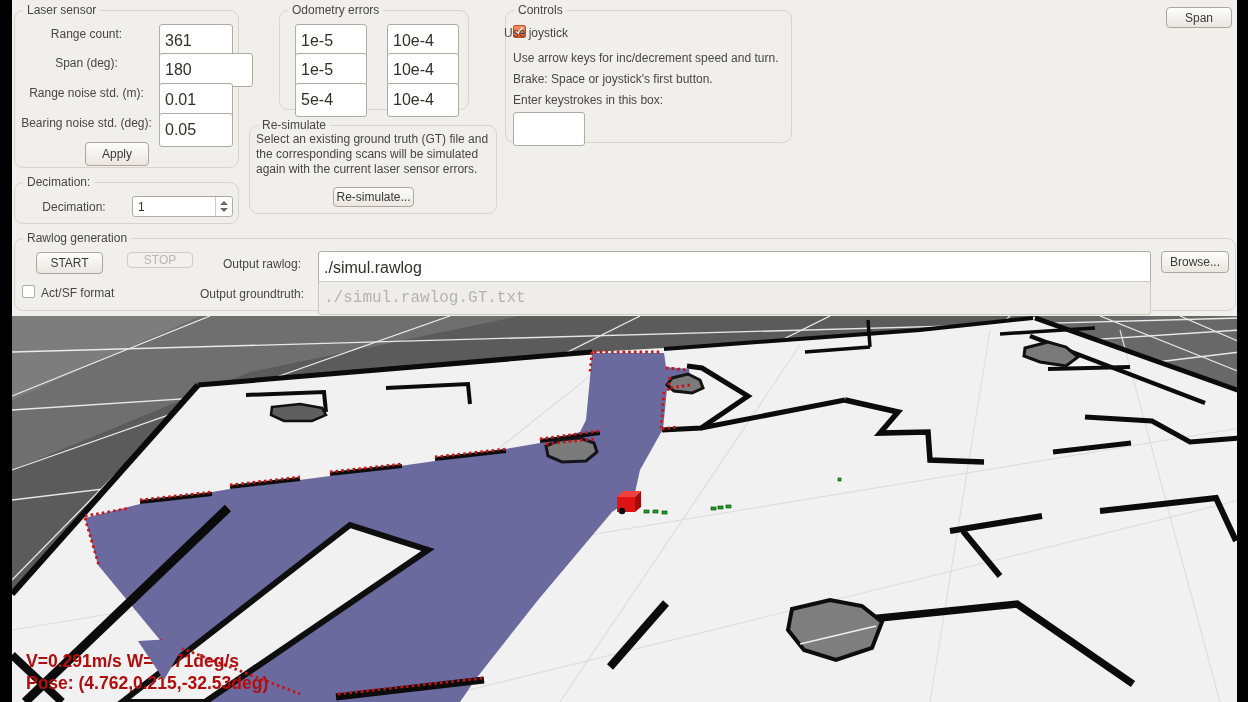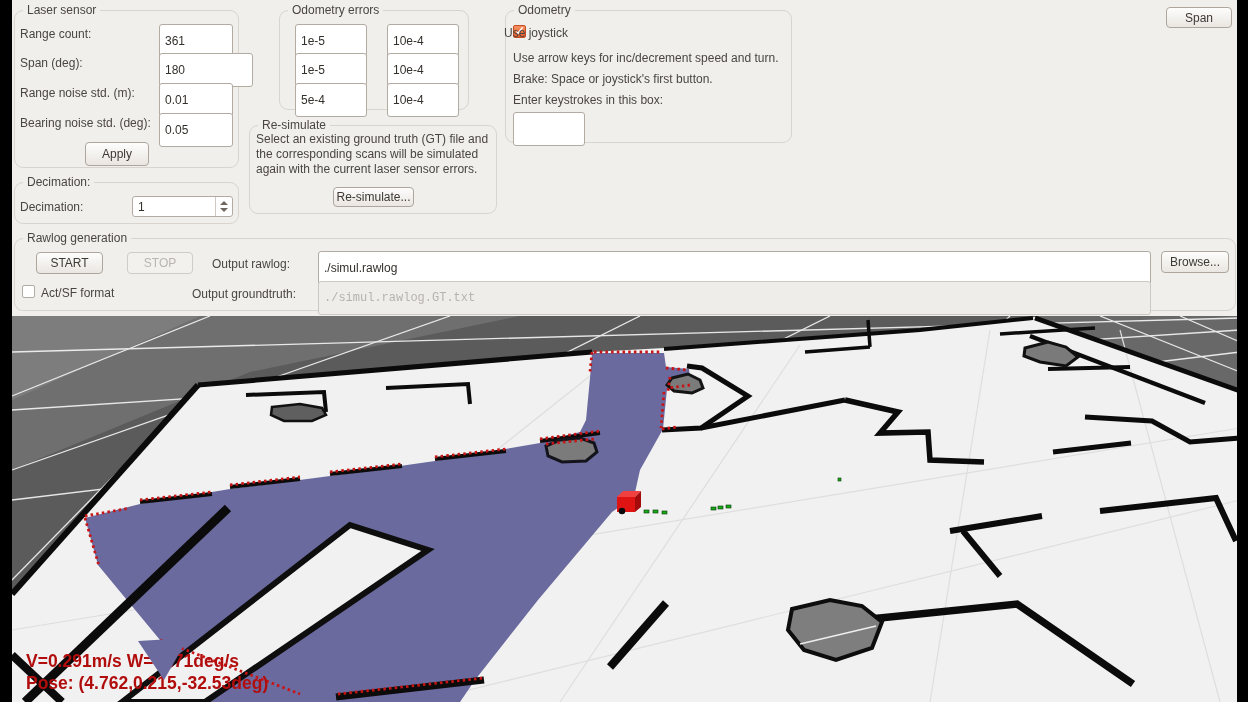--- a/index.html
+++ b/index.html
@@ -4,23 +4,23 @@
 <style>
   html,body{margin:0;padding:0}
   body{width:1248px;height:702px;position:relative;overflow:hidden;background:#000;
        font-family:"Liberation Sans",sans-serif;-webkit-font-smoothing:antialiased}
   .abs{position:absolute}
   #panel{left:12px;top:0;width:1225px;height:316px;background:#f1efec}
   .frame{position:absolute;border:1px solid #d8d4ce;border-radius:9px;background:transparent}
   .legend{position:absolute;top:-8px;left:8px;background:#f1efec;padding:0 4px;
           font-size:12px;color:#4a4540;white-space:nowrap}
   .lbl{position:absolute;font-size:12px;color:#4a4540;white-space:nowrap}
-  .lbl.r{text-align:left}
+  .lbl.r{text-align:center}
   .tinput{position:absolute;background:#fff;border:1px solid #b2aba2;border-radius:3px;
-          font-size:12px;color:#33302b;padding:16px 5px;box-sizing:border-box;height:21px;
+          font-size:16px;color:#33302b;padding:16px 5px;box-sizing:border-box;height:21px;
           font-family:"Liberation Sans",sans-serif;outline:none}
   .tinput:disabled,.tinput.disabled{background:#efedea;color:#b7b2ac;border-color:#cdc8c1}
   .btn{position:absolute;background:linear-gradient(#fdfdfc,#eae6e1);border:1px solid #aea69c;
        border-radius:4px;font-size:12px;color:#3d3934;display:flex;align-items:center;
        justify-content:center;box-sizing:border-box;cursor:default;white-space:nowrap}
   .btn.disabled{background:#f3f1ee;color:#bab5af;border-color:#d0cbc4}
   .cb{position:absolute;width:13px;height:13px;border:1px solid #b2aba2;border-radius:2px;
       background:#fff;box-sizing:border-box}
   .cb.checked{background:linear-gradient(#f69060,#e75a2b);border-color:#c24e25}
   .cb.checked::after{content:"✓";position:absolute;left:1px;top:-2px;color:#fff;
@@ -78,36 +78,36 @@
 
 <div class="frame" style="left:249px;top:125px;width:246px;height:87px">
   <span class="legend">Re-simulate</span>
 </div>
 <div class="desc" style="left:256px;top:132px;width:235px">Select an existing ground truth (GT) file and
 the corresponding scans will be simulated
 again with the current laser sensor errors.</div>
 <div class="btn" style="left:333px;top:187px;width:81px;height:20px">Re-simulate...</div>
 
 <div class="frame" style="left:505px;top:10px;width:285px;height:131px">
-  <span class="legend">Odometry</span>
+  <span class="legend">Controls</span>
 </div>
 <div class="cb checked" style="left:513px;top:25px"></div>
 <div class="lbl" style="left:504px;top:26px">Use joystick</div>
 <div class="lbl" style="left:513px;top:51px">Use arrow keys for inc/decrement speed and turn.</div>
 <div class="lbl" style="left:513px;top:72px">Brake: Space or joystick's first button.</div>
 <div class="lbl" style="left:513px;top:93px">Enter keystrokes in this box:</div>
 <input class="tinput" style="left: 513px; top: 112px; width: 72px;" value="">
 
 <div class="btn" style="left:1166px;top:7px;width:66px;height:21px">Span</div>
 
 <div class="frame" style="left:14px;top:238px;width:1220px;height:71px">
   <span class="legend">Rawlog generation</span>
 </div>
 <div class="btn" style="left:36px;top:252px;width:67px;height:22px">START</div>
-<div class="btn disabled" style="left:127px;top:252px;width:66px;height:22px">STOP</div>
+<div class="btn disabled" style="left:127px;top:252px;width:66px;height:16px">STOP</div>
 <div class="lbl r" style="left:212px;top:257px;width:100px">Output rawlog:</div>
 <input class="tinput" style="left: 318px; top: 251px; width: 833px;" value="./simul.rawlog">
 <div class="btn" style="left:1161px;top:251px;width:68px;height:22px">Browse...</div>
 <div class="cb" style="left:22px;top:285px"></div>
 <div class="lbl" style="left:41px;top:286px">Act/SF format</div>
 <div class="lbl r" style="left:192px;top:287px;width:120px">Output groundtruth:</div>
 <input class="tinput disabled" disabled="" style="left: 318px; top: 281px; width: 833px; font-family: Liberation Mono, monospace;" value="./simul.rawlog.GT.txt">
 
 <svg class="abs" style="left:0;top:316px" width="1248" height="386" viewBox="0 316 1248 386">
 

